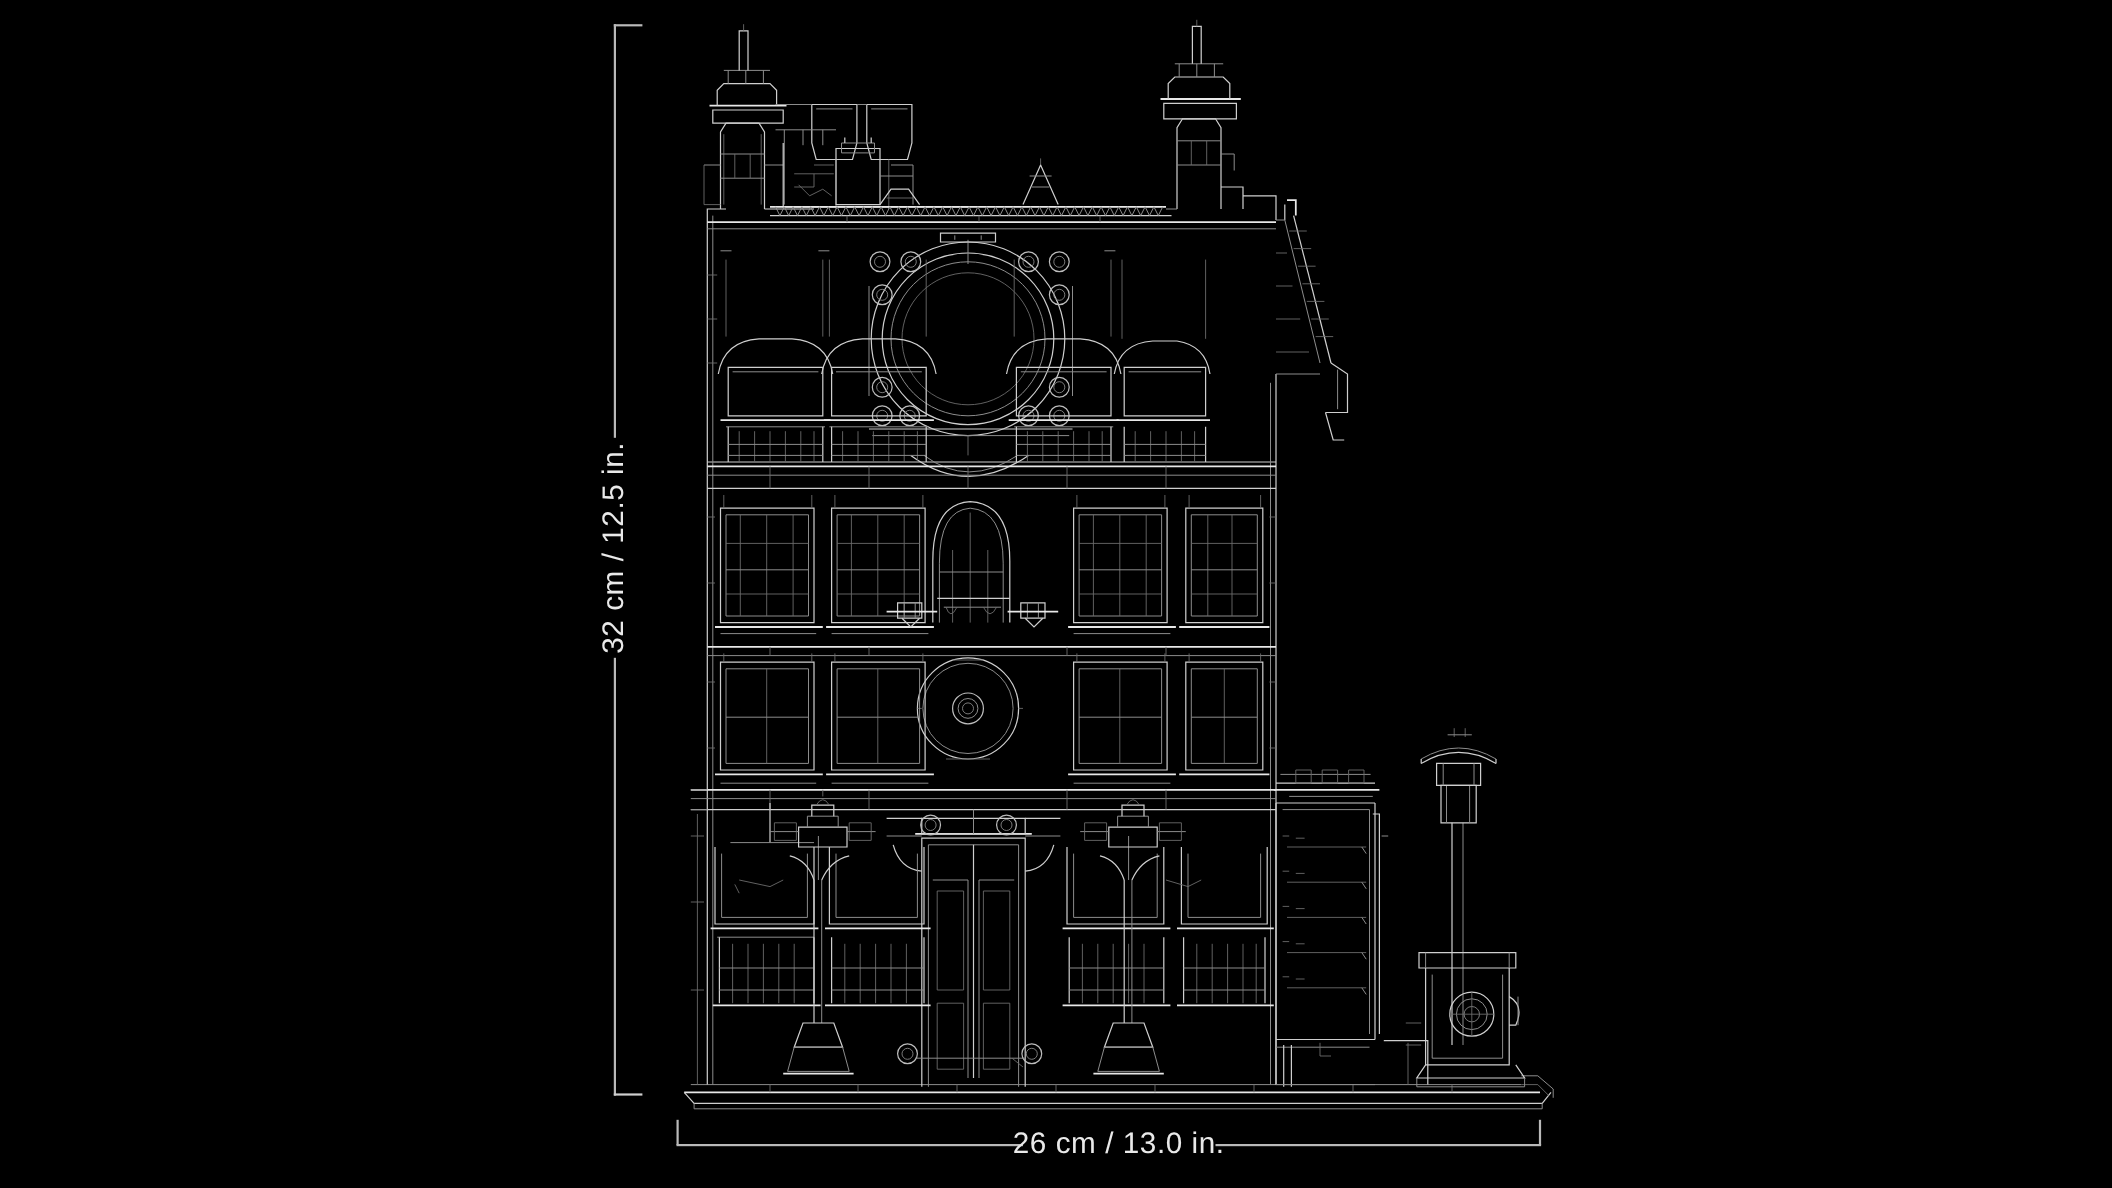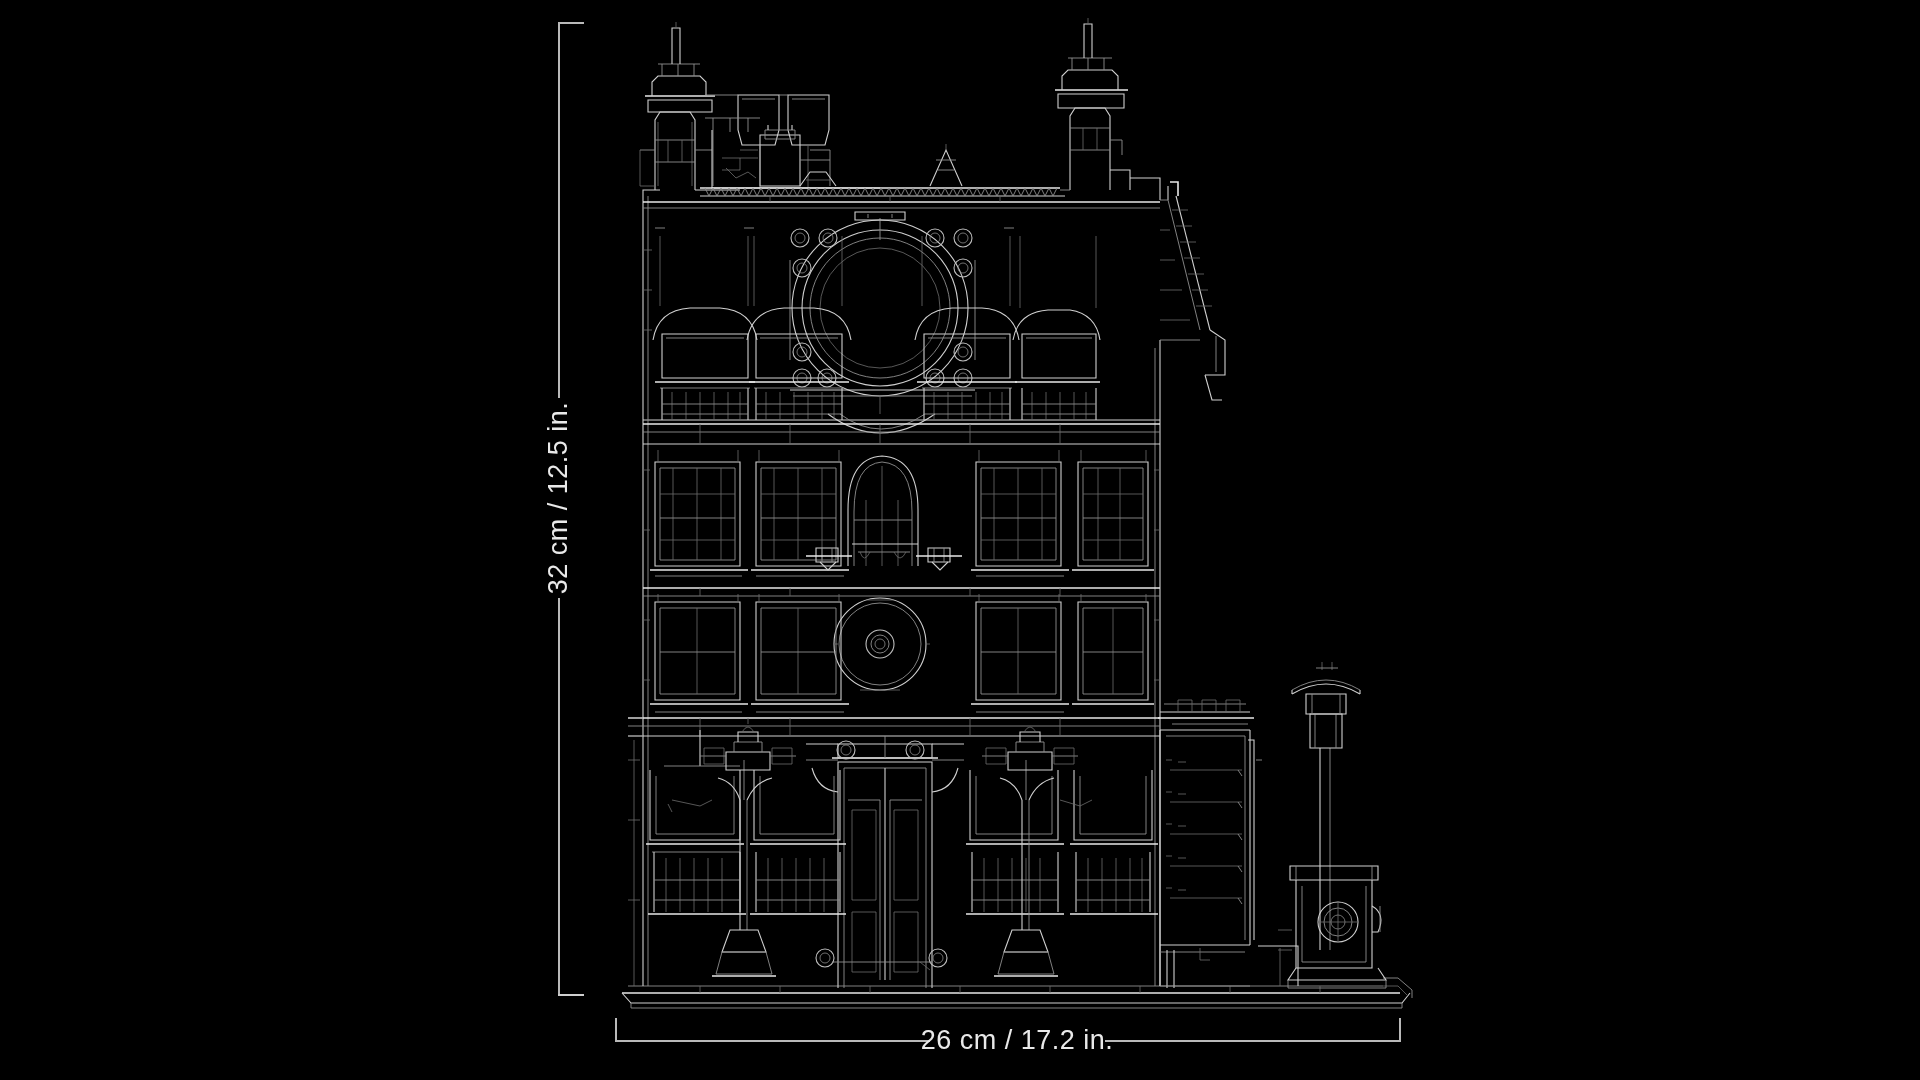--- a/index.html
+++ b/index.html
@@ -578,16 +578,16 @@
     <div class="dim-line v-cap-bot"></div>
     <div class="v-gap"></div>
     <div class="v-label">32 cm / 12.5 in.</div>
   </div>
 
   <div>
     <div class="dim-line h-rule"></div>
     <div class="dim-line h-cap-left"></div>
     <div class="dim-line h-cap-right"></div>
     <div class="h-gap"></div>
-    <div class="h-label">26 cm / 17.2 in.</div>
+    <div class="h-label">26 cm / 13.0 in.</div>
   </div>
 
 </div>
 
 </body></html>

